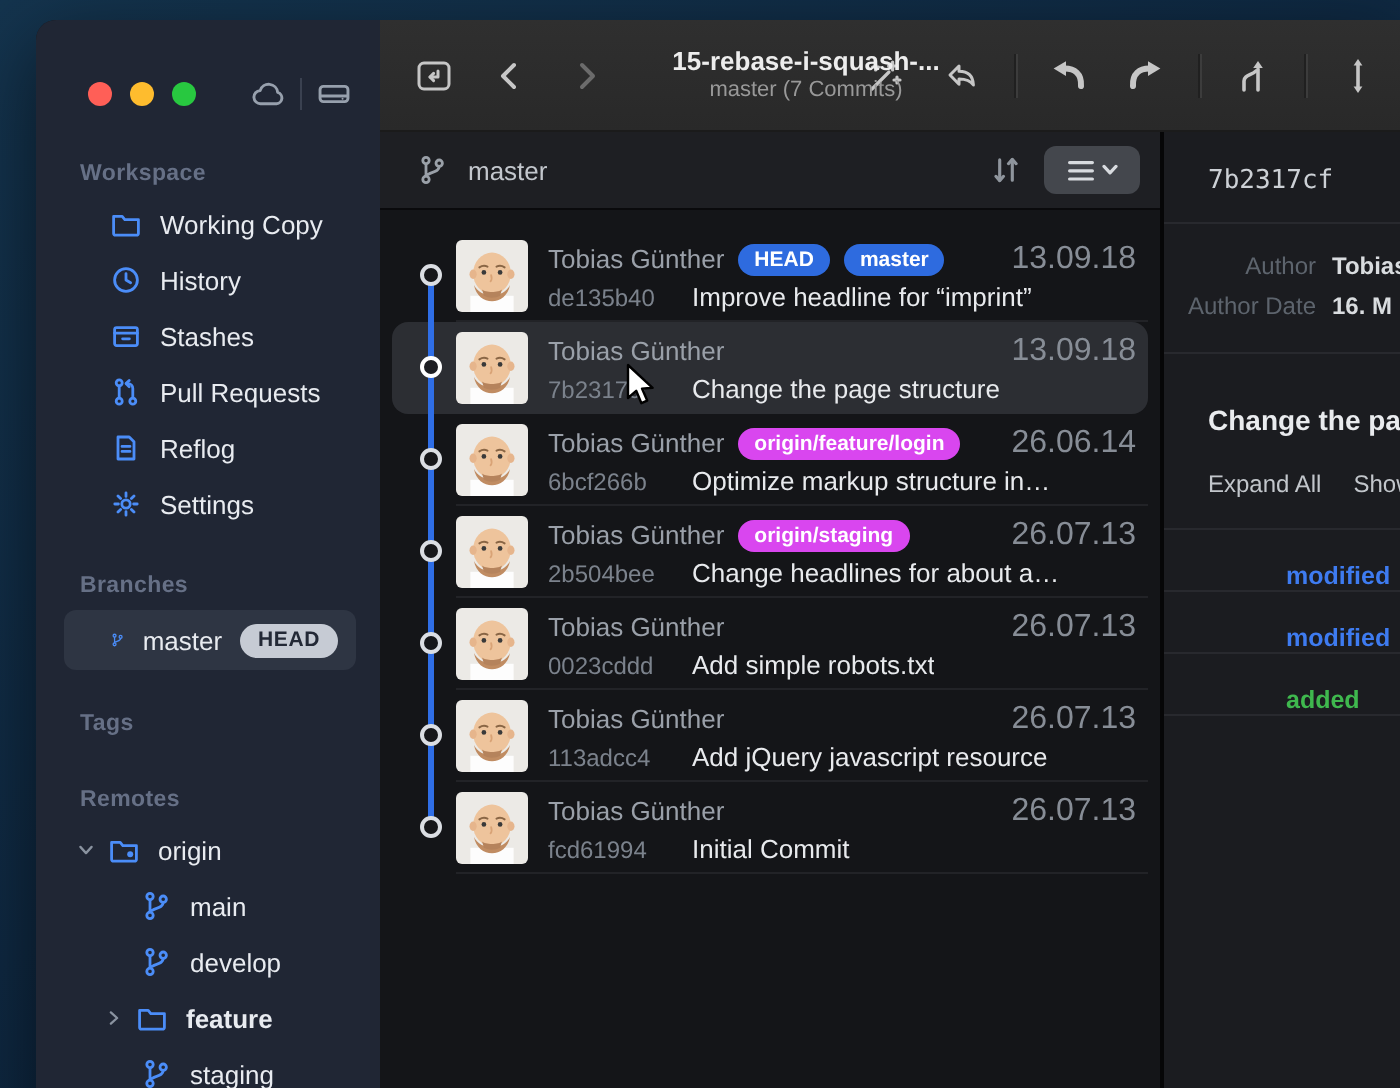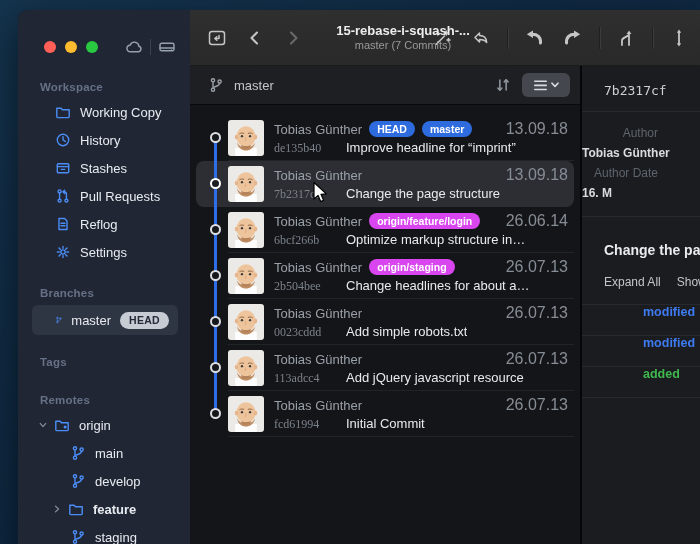--- a/index.html
+++ b/index.html
@@ -72,34 +72,34 @@
   .avatar{width:36px;height:36px;border-radius:3px;flex:none;margin-right:10px;overflow:hidden;}
   .avatar svg{display:block;width:100%;height:100%;}
   .ctext{flex:1;min-width:0;display:flex;flex-direction:column;gap:2px;}
   .cline1{display:flex;align-items:center;gap:7px;min-width:0;}
   .cauthor{color:#9aa0a9;font-size:13px;font-weight:500;white-space:nowrap;}
   .cdate{margin-left:auto;padding-right:12px;color:#878d96;font-size:16px;flex:none;}
   .cbadge{font-size:10.5px;font-weight:700;color:#fff;padding:2px 8px;border-radius:9px;white-space:nowrap;}
   .cbadge.blue{background:#2e6bdf;}
   .cbadge.gray{background:#d946ef;font-weight:600;}
   .cline2{display:flex;align-items:baseline;gap:8px;min-width:0;}
-  .chash{font-family:Liberation Serif, serif;font-size:12px;color:#7b828c;flex:none;width:64px;}
+  .chash{font-family:Liberation Sans, sans-serif;font-size:12px;color:#7b828c;flex:none;width:64px;}
   .cmsg{color:#e8eaed;font-size:13px;font-weight:500;white-space:nowrap;overflow:hidden;}
   
   .detail{flex:1;background:#1b1c20;min-width:0;overflow:hidden;display:flex;flex-direction:column;}
   .detail-hash{font-family:"DejaVu Sans Mono",monospace;font-size:13px;color:#ccd0d5;padding:17px 0 13px 22px;border-bottom:1px solid #28292e;white-space:nowrap;}
   .detail-fields{padding:11px 0 13px;border-bottom:1px solid #28292e;}
-  .dfrow{display:flex;font-size:12px;line-height:20px;flex-direction:column;}
+  .dfrow{display:flex;font-size:12px;line-height:20px;}
   .dflabel{width:84px;flex:none;text-align:right;color:#5d646d;padding-right:8px;box-sizing:border-box;}
   .dfvalue{color:#d9dcdf;font-weight:600;white-space:nowrap;overflow:hidden;flex:1;}
   .detail-message{padding:25px 0 0 22px;font-size:14px;font-weight:600;color:#e9ebee;white-space:nowrap;overflow:hidden;}
   .detail-actions{display:flex;gap:16px;padding:17px 0 15px 22px;font-size:12px;color:#c2c6cb;white-space:nowrap;overflow:hidden;}
   .detail-actions span{flex:none;}
   .file-rows{border-top:1px solid #28292e;}
-  .frow{height:30px;display:flex;align-items:flex-start;border-bottom:1px solid #28292e;padding-left:16px;gap:45px;}
+  .frow{height:30px;display:flex;align-items:flex-end;border-bottom:1px solid #28292e;padding-left:16px;gap:45px;}
   .frow .fchev{color:#8a9097;width:12px;height:12px;display:inline-flex;}
   .frow .fchev svg{width:100%;height:100%;}
   .fstatus{margin-left:auto;font-size:12.5px;font-weight:600;padding-right:6px;white-space:nowrap;}
   .fstatus.modified{color:#3e7bf0;}
   .fstatus.added{color:#3fb84e;}
   .fbadge{width:16px;height:16px;flex:none;margin-right:-4px;border-radius:3px;color:#fff;font-size:10.5px;font-weight:700;display:flex;align-items:center;justify-content:center;}
   .fbadge.M{background:#2e6bdf;}
   .fbadge.A{background:#2ea043;}
   
   .cursor{position:absolute;left:311px;top:181px;z-index:99;pointer-events:none;}

